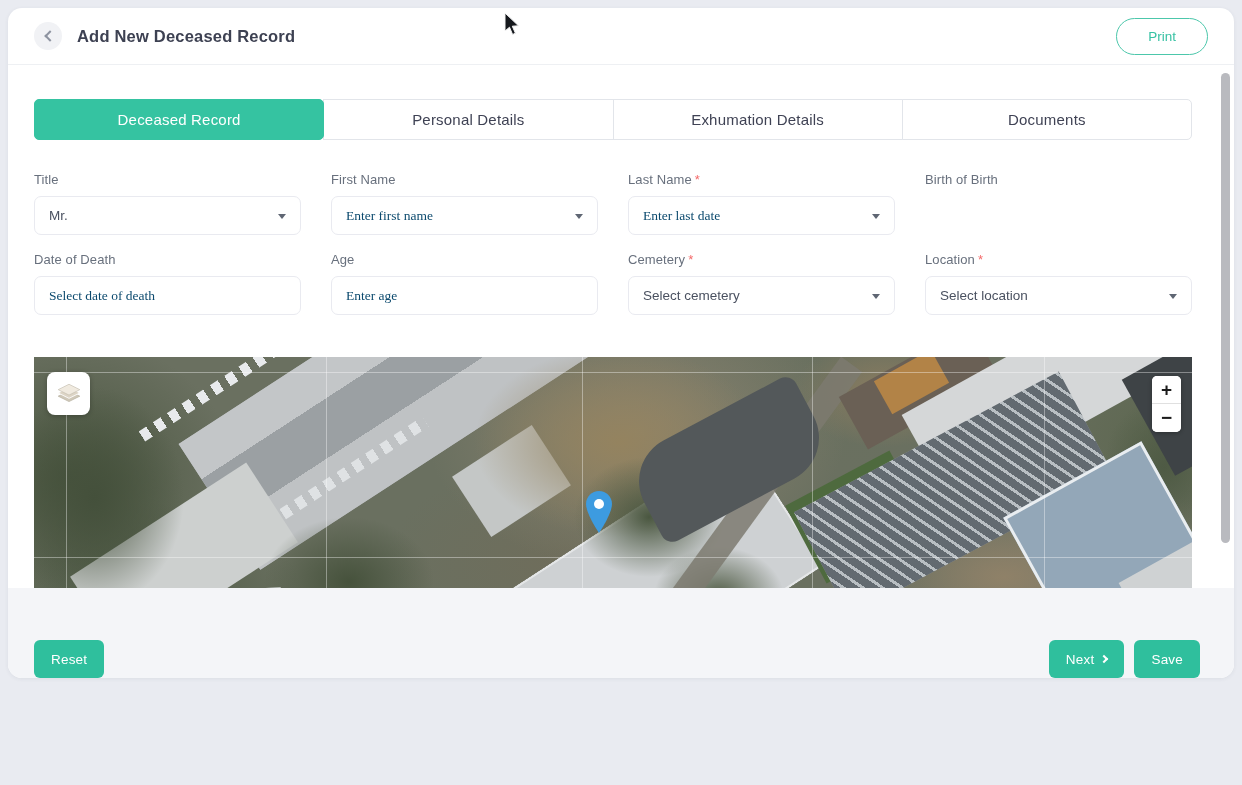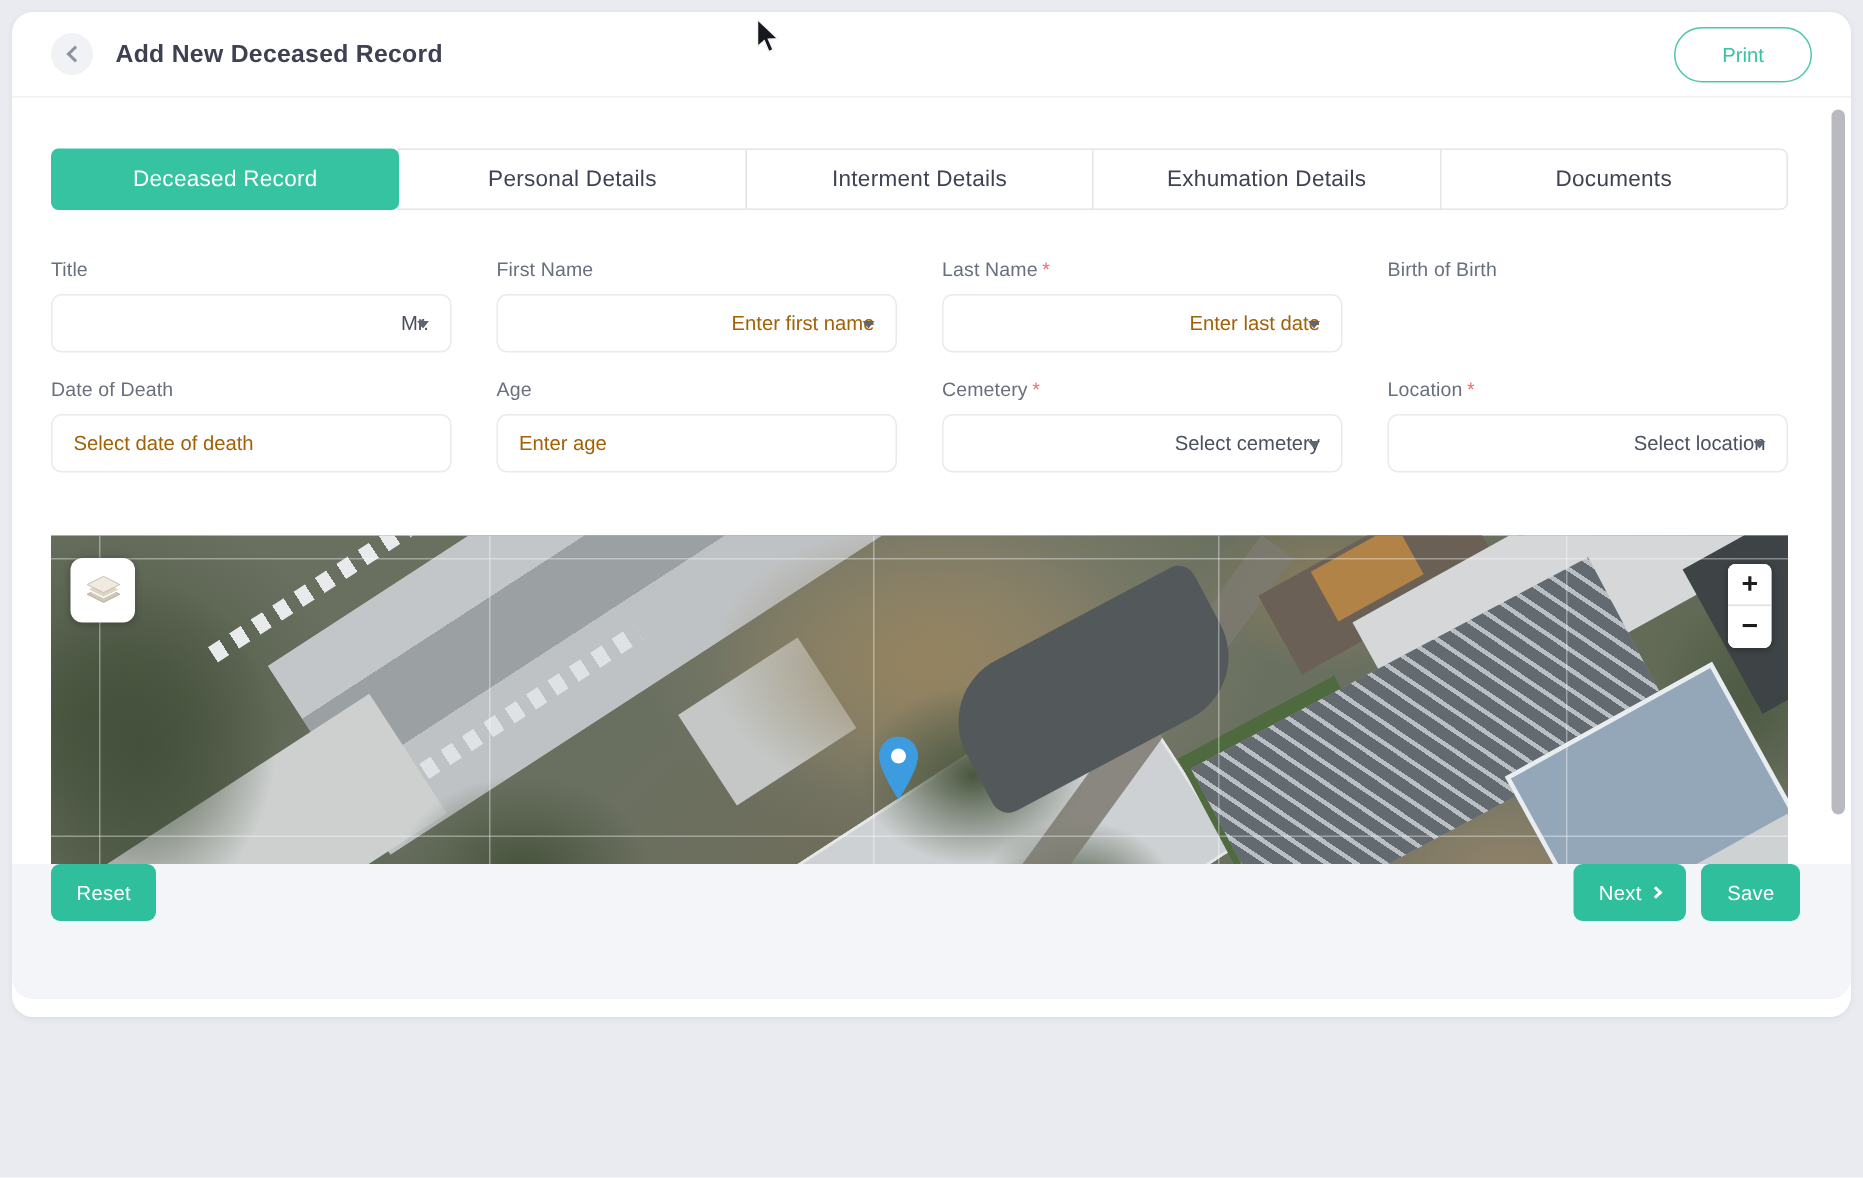--- a/index.html
+++ b/index.html
@@ -32,23 +32,23 @@
   .tab:last-child  { border-radius:0 5px 5px 0; }
   .tab.active { background:#35c3a1; border-color:#35c3a1; color:#fff; border-radius:5px; z-index:1; }
 
   .form-grid { display:grid; grid-template-columns:repeat(4,1fr); column-gap:30px;
                row-gap:16px; margin-top:31px; }
   .f-label { font-size:13px; line-height:17px; color:#68707d; margin-bottom:8px; letter-spacing:.1px; }
   .req { color:#f46a6a; margin-left:3px; }
   .control { position:relative; height:39px; border:1px solid #e9eaf0; border-radius:7px;
              background:#fff; display:flex; align-items:center; padding:0 14px;
              font-size:13.5px; cursor:text; }
-  .control.sel { cursor:pointer;justify-content:flex-end; }
+  .control.sel { cursor:pointer; }
   .val { color:#4a5160; }
-  .ph  { color:#a16207; }
+  .ph  { color:#0c4a6e;font-family:Liberation Serif, serif; }
   .caret { position:absolute; right:14px; top:17px; width:0; height:0;
            border-left:4.5px solid transparent; border-right:4.5px solid transparent;
            border-top:5.5px solid #5f6673; }
 
   
   .map { position:relative; margin-top:26px; height:265px; overflow:hidden; cursor:grab;
          background-color:#6a7060;
          background-image:
            radial-gradient(ellipse 240px 200px at 3% 45%, #49553f 0%, rgba(73,85,63,0) 70%),
            radial-gradient(ellipse 220px 140px at 10% 92%, #4d5a45 0%, rgba(77,90,69,0) 70%),
@@ -68,22 +68,22 @@
                 justify-content:center; cursor:pointer; z-index:5; }
   .zoom-ctl { left:1118px; top:19px; width:29px; background:#fff; border-radius:5px;
               box-shadow:0 1px 4px rgba(0,0,0,.3); overflow:hidden; z-index:5; }
   .zoom-btn { width:29px; height:28px; display:flex; align-items:center; justify-content:center;
               font-size:19px; font-weight:bold; color:#1c1c1c; cursor:pointer; background:#fff; }
   .zoom-btn:first-child { border-bottom:1px solid #e0e0e0; }
 
   .marker { left:552px; top:134px; z-index:4; cursor:pointer; }
 
   
-  .ftr { position:absolute; left:0; right:0; bottom:12px; height:90px; background:#f4f5f8;
-         border-radius:0 0 14px 14px; display:flex; align-items:flex-start; padding:0 34px 0 26px;gap:46px; }
+  .ftr { position:absolute; left:0; right:0; bottom:0; height:90px; background:#f4f5f8;
+         border-radius:0 0 14px 14px; display:flex; align-items:flex-end; padding:0 34px 0 26px;gap:46px; }
   .btn { background:#2fbf9d; border:none; border-radius:6px; color:#fff; font-size:13.5px;
          padding:0 17px; height:38px; display:flex; align-items:center; cursor:pointer;
          font-family:"Liberation Sans", sans-serif; letter-spacing:.2px; }
   .ftr-right { margin-left:auto; display:flex; gap:10px; }
   .chev-r { width:6px; height:6px; border-top:2px solid #fff; border-right:2px solid #fff;
             transform:rotate(45deg); margin-left:7px; }
 
   
   .sbar { position:absolute; top:60px; right:3px; width:11px; bottom:6px; }
   .sthumb { position:absolute; top:5px; left:1px; width:9px; height:470px;
@@ -107,23 +107,20 @@
   </div>
 
   <div class="content">
 
     <div class="tabs">
       <div class="tab active">
         <span>Deceased Record</span>
       </div>
       <div class="tab">
         <span>Personal Details</span>
-      </div>
-      <div class="tab">
-        <span>Interment Details</span>
       </div>
       <div class="tab">
         <span>Exhumation Details</span>
       </div>
       <div class="tab">
         <span>Documents</span>
       </div>
     </div>
 
     <div class="form-grid">

